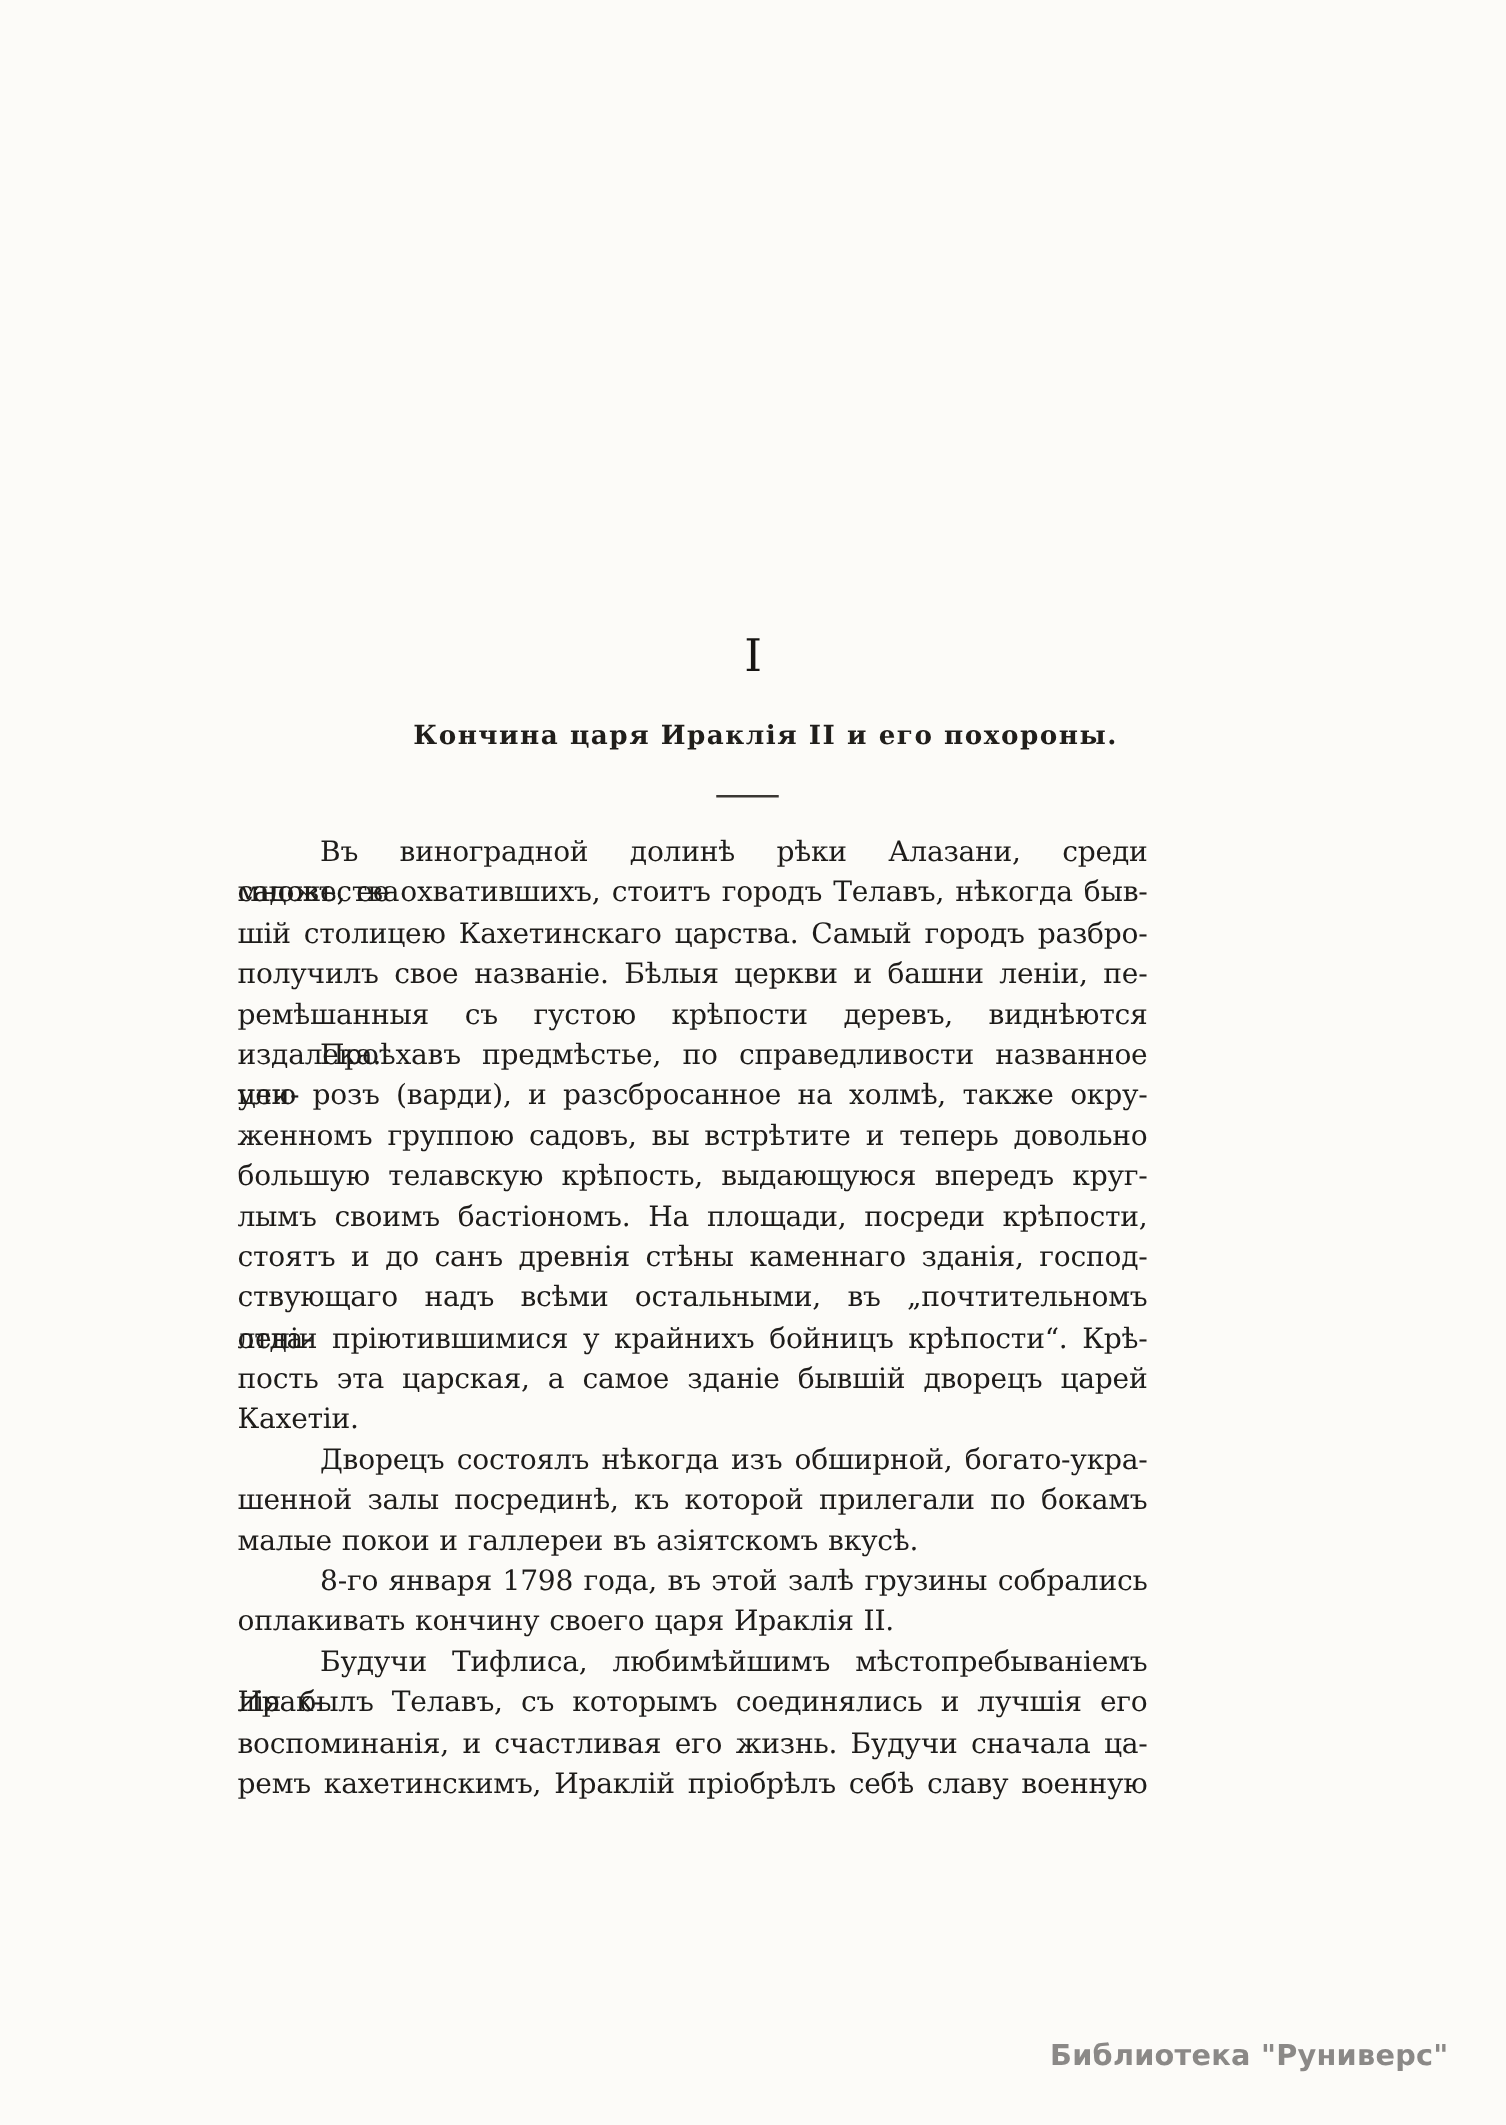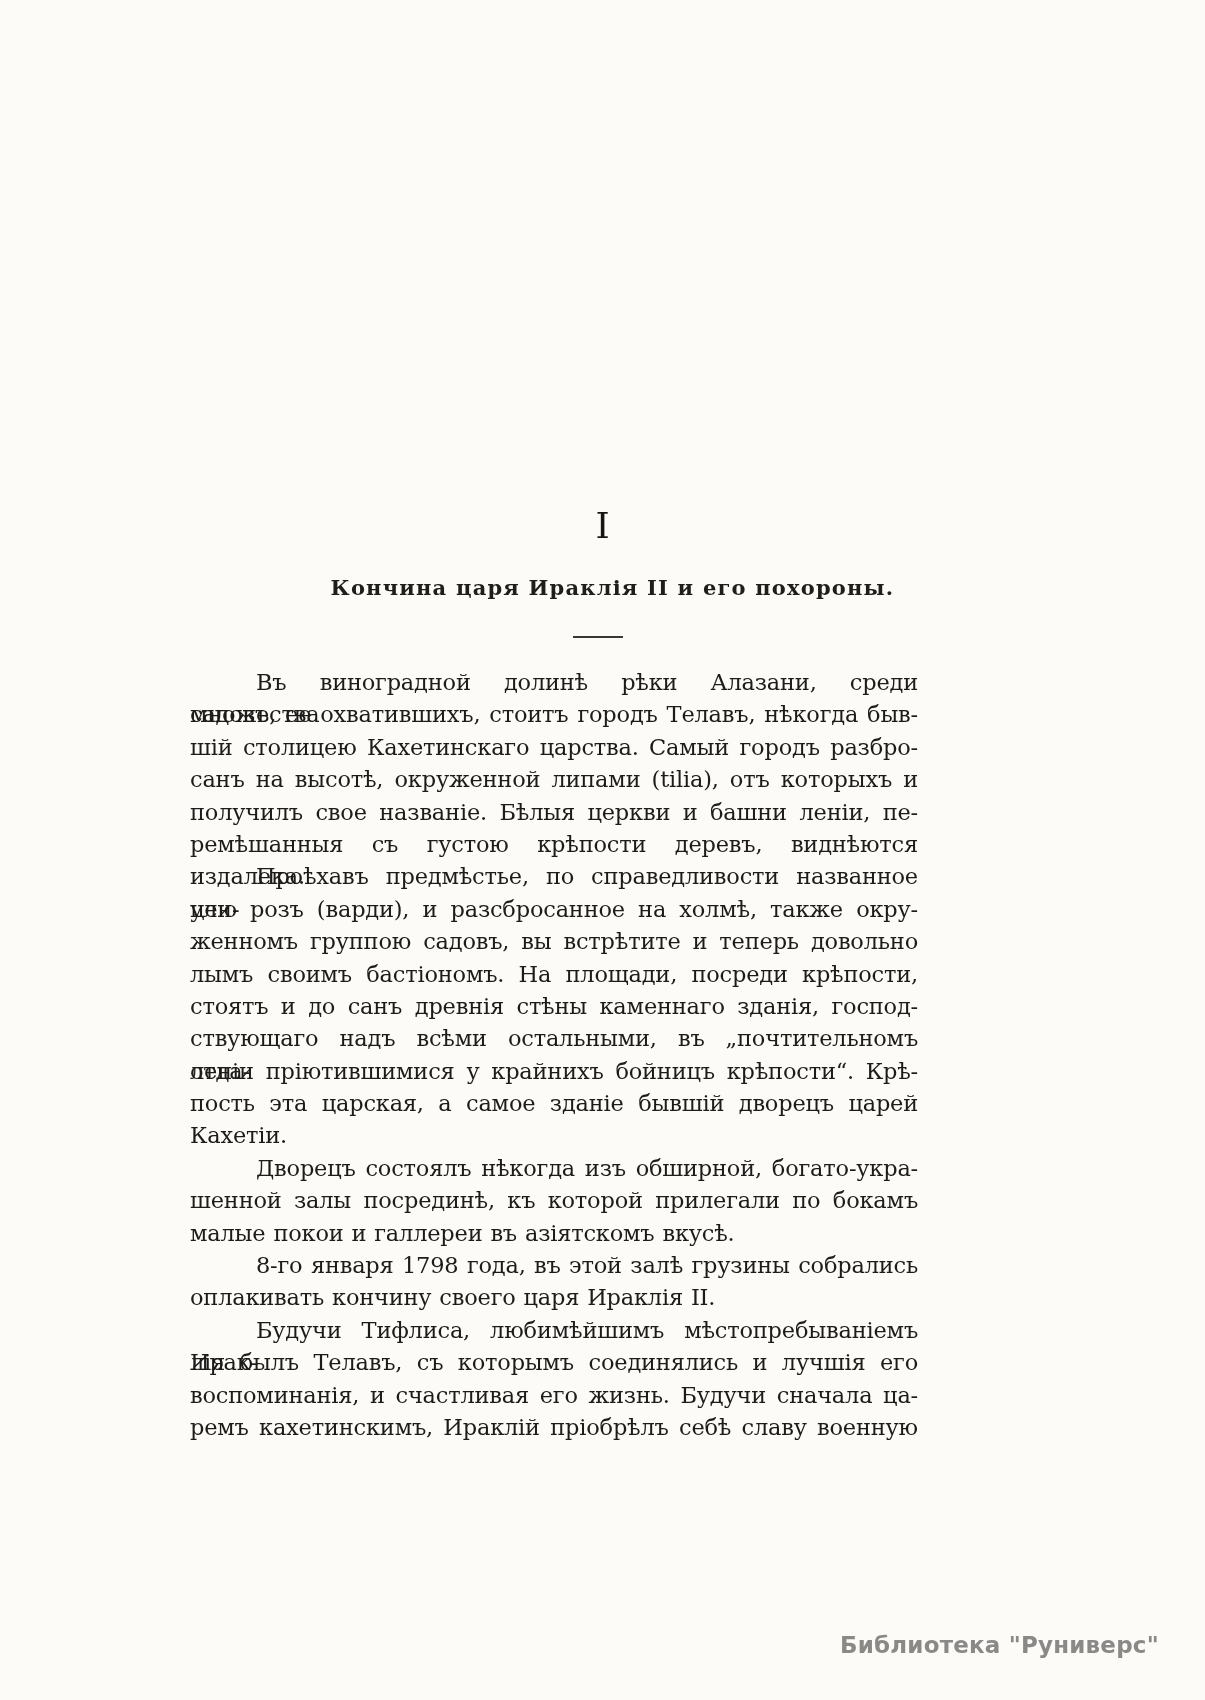--- a/index.html
+++ b/index.html
@@ -99,26 +99,26 @@
   <div class="chapter-numeral">I</div>
 
   <div class="chapter-title">Кончина царя Ираклія II и его похороны.</div>
 
   <div class="divider"></div>
 
   <div class="body-text">
       <div class="line indent">Въ виноградной долинѣ рѣки Алазани, среди множества</div>
       <div class="line">садовъ, ее охватившихъ, стоитъ городъ Телавъ, нѣкогда быв-</div>
       <div class="line">шій столицею Кахетинскаго царства. Самый городъ разбро-</div>
-      <div class="line">санъ на высотѣ, окруженной липами (tilia), отъ которыхъ и</div>
       <div class="line">получилъ свое названіе. Бѣлыя церкви и башни леніи, пе-</div>
       <div class="line">ремѣшанныя съ густою крѣпости деревъ, виднѣются издалека.</div>
       <div class="line indent">Проѣхавъ предмѣстье, по справедливости названное ули-</div>
       <div class="line">цею розъ (варди), и разсбросанное на холмѣ, также окру-</div>
       <div class="line">женномъ группою садовъ, вы встрѣтите и теперь довольно</div>
+      <div class="line">большую телавскую крѣпость, выдающуюся впередъ круг-</div>
       <div class="line">лымъ своимъ бастіономъ. На площади, посреди крѣпости,</div>
       <div class="line">стоятъ и до санъ древнія стѣны каменнаго зданія, господ-</div>
       <div class="line">ствующаго надъ всѣми остальными, въ „почтительномъ отда-</div>
       <div class="line">леніи пріютившимися у крайнихъ бойницъ крѣпости“. Крѣ-</div>
       <div class="line">пость эта царская, а самое зданіе бывшій дворецъ царей</div>
       <div class="line left">Кахетіи.</div>
       <div class="line indent">Дворецъ состоялъ нѣкогда изъ обширной, богато-укра-</div>
       <div class="line">шенной залы посрединѣ, къ которой прилегали по бокамъ</div>
       <div class="line left">малые покои и галлереи въ азіятскомъ вкусѣ.</div>
       <div class="line indent">8-го января 1798 года, въ этой залѣ грузины собрались</div>

